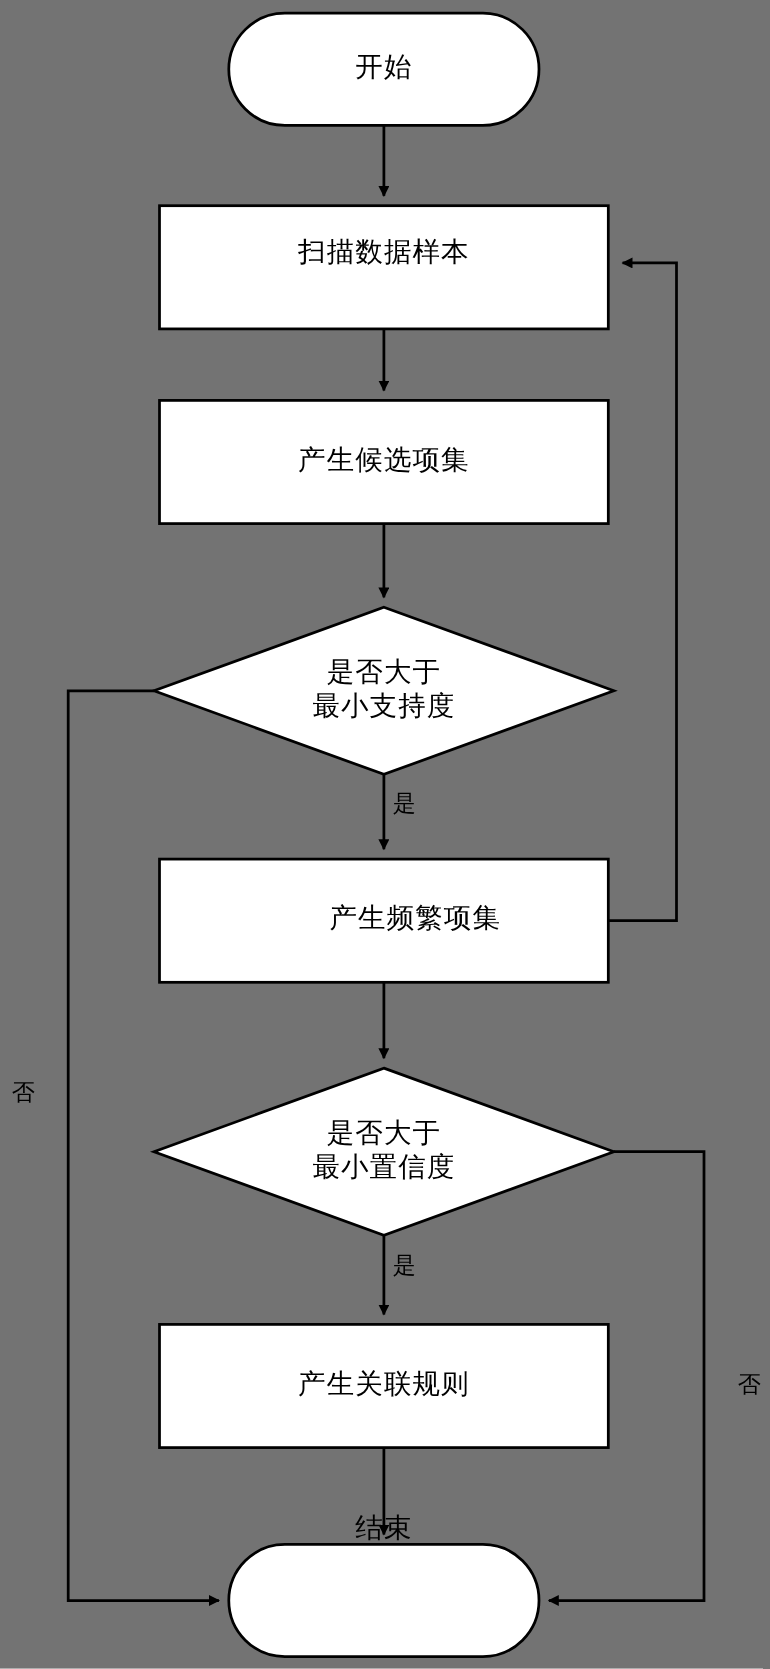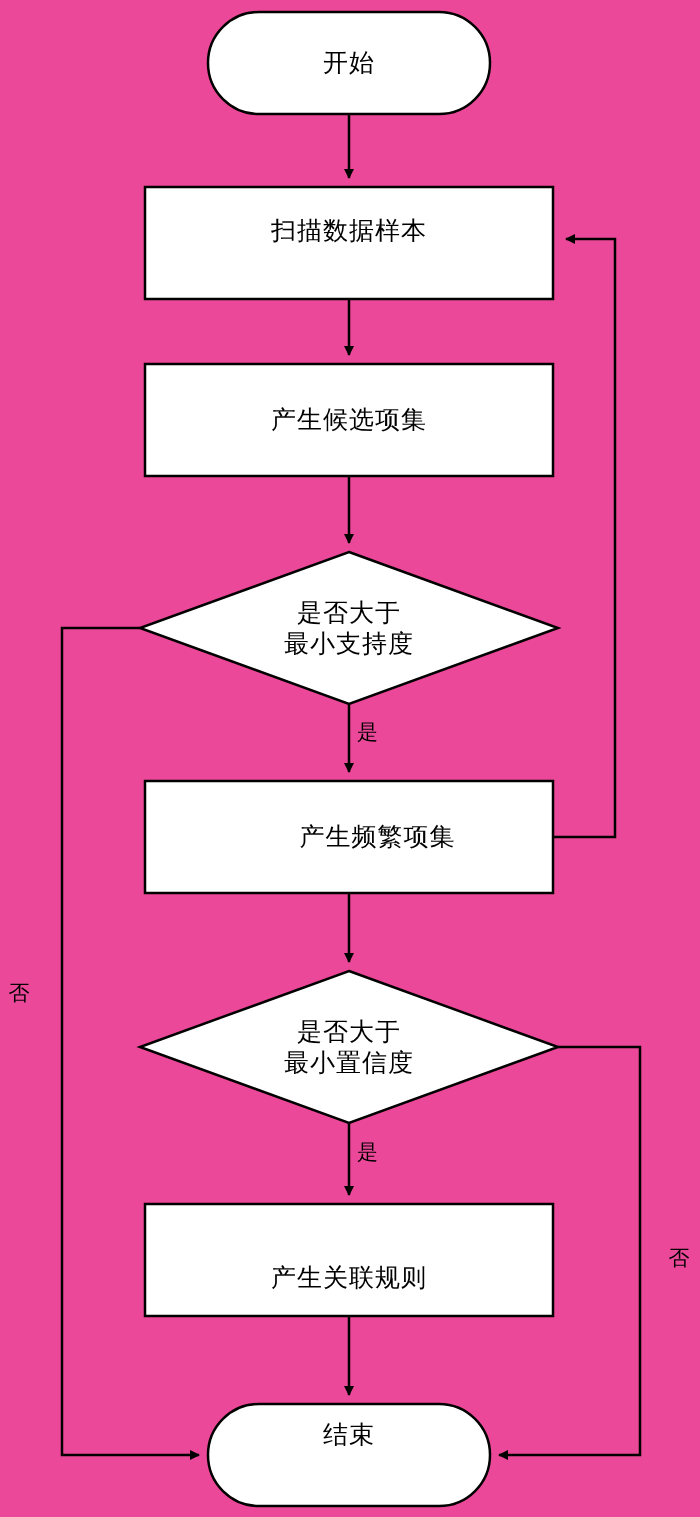--- a/index.html
+++ b/index.html
@@ -4,22 +4,22 @@
 <style>
   html, body {
     margin: 0;
     padding: 0;
     background: #ffffff;
   }
   #canvas {
     position: relative;
     width: 700px;
     height: 1517px;
-    background: #ec4899;
-    font-family: Liberation Serif, serif;
+    background: #737373;
+    font-family: Liberation Mono, monospace;
     overflow: hidden;
   }
   svg.flow {
     position: absolute;
     left: 0;
     top: 0;
     width: 700px;
     height: 1517px;
   }
   .node-label {
@@ -109,23 +109,23 @@
   <div class="node-label" style="left:145px; top:364px; width:408px; height:112px;text-align:center;">产生候选项集</div>
 
   <div class="node-label" style="left:175px; top:572px; width:348px; height:112px;">是否大于
 最小支持度</div>
 
   <div class="node-label" style="left:145px; top:781px; width:465px; height:112px;">产生频繁项集</div>
 
   <div class="node-label" style="left:175px; top:991px; width:348px; height:112px;">是否大于
 最小置信度</div>
 
-  <div class="node-label" style="left:145px; top:1204px; width:408px; height:112px;margin-top:18px;">产生关联规则</div>
+  <div class="node-label" style="left:145px; top:1204px; width:408px; height:112px;">产生关联规则</div>
 
-  <div class="node-label" style="left:208px; top:1384px; width:282px; height:102px;">结束</div>
+  <div class="node-label" style="left:208px; top:1340px; width:282px; height:102px;">结束</div>
 
   <div class="edge-label" style="left:357px; top:721px;">是</div>
 
   <div class="edge-label vertical" style="left:7px; top:967px;">否</div>
 
   <div class="edge-label" style="left:357px; top:1141px;">是</div>
 
   <div class="edge-label vertical" style="left:667px; top:1232px;">否</div>
 
 </div>

